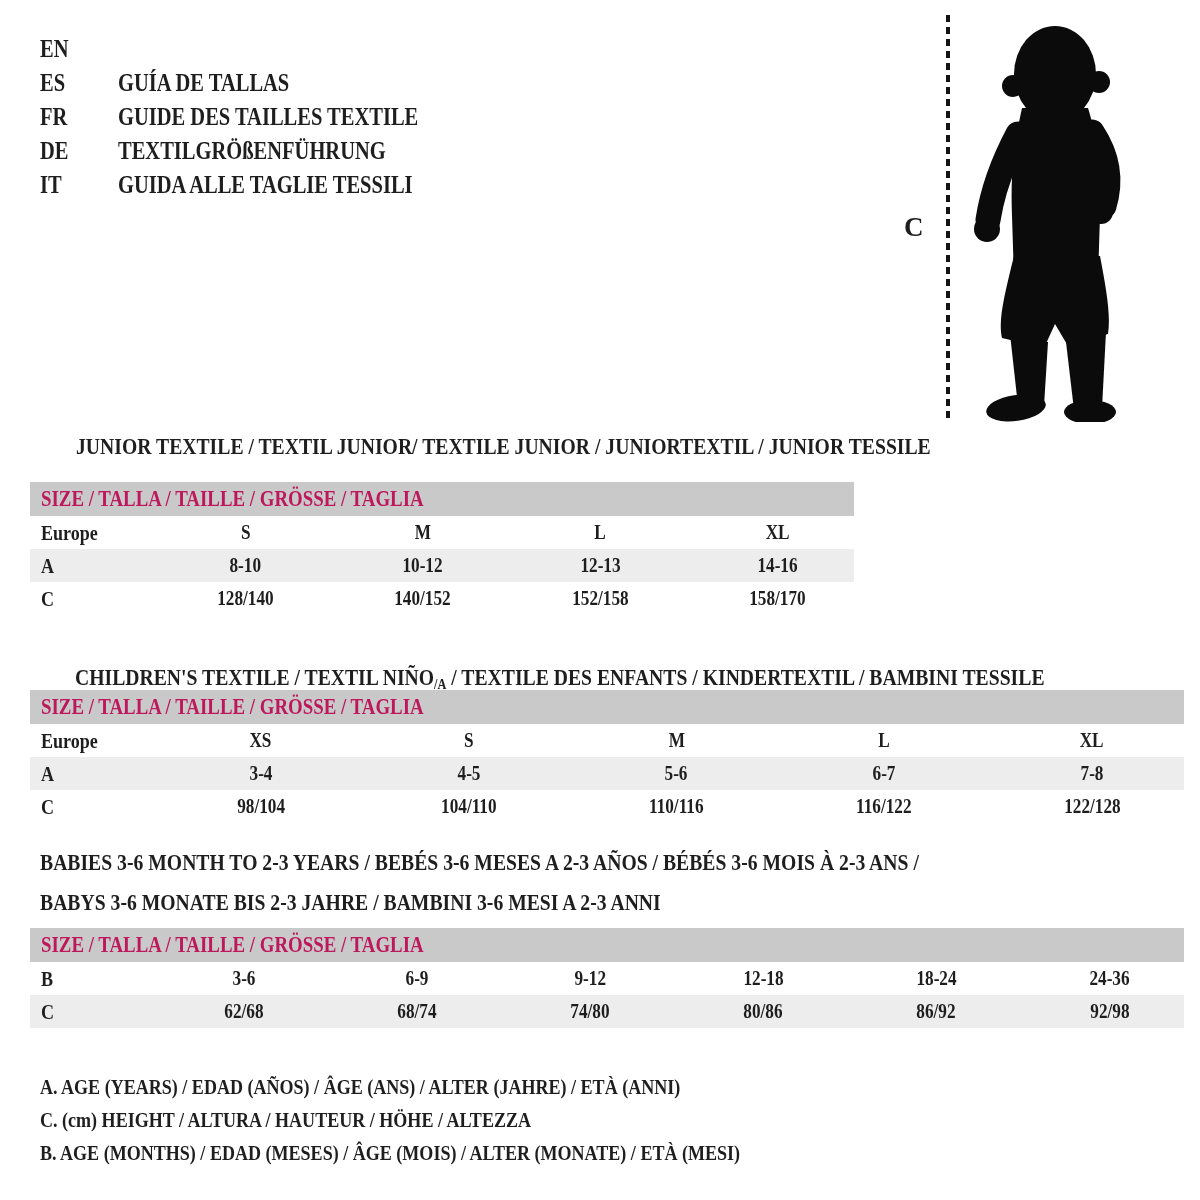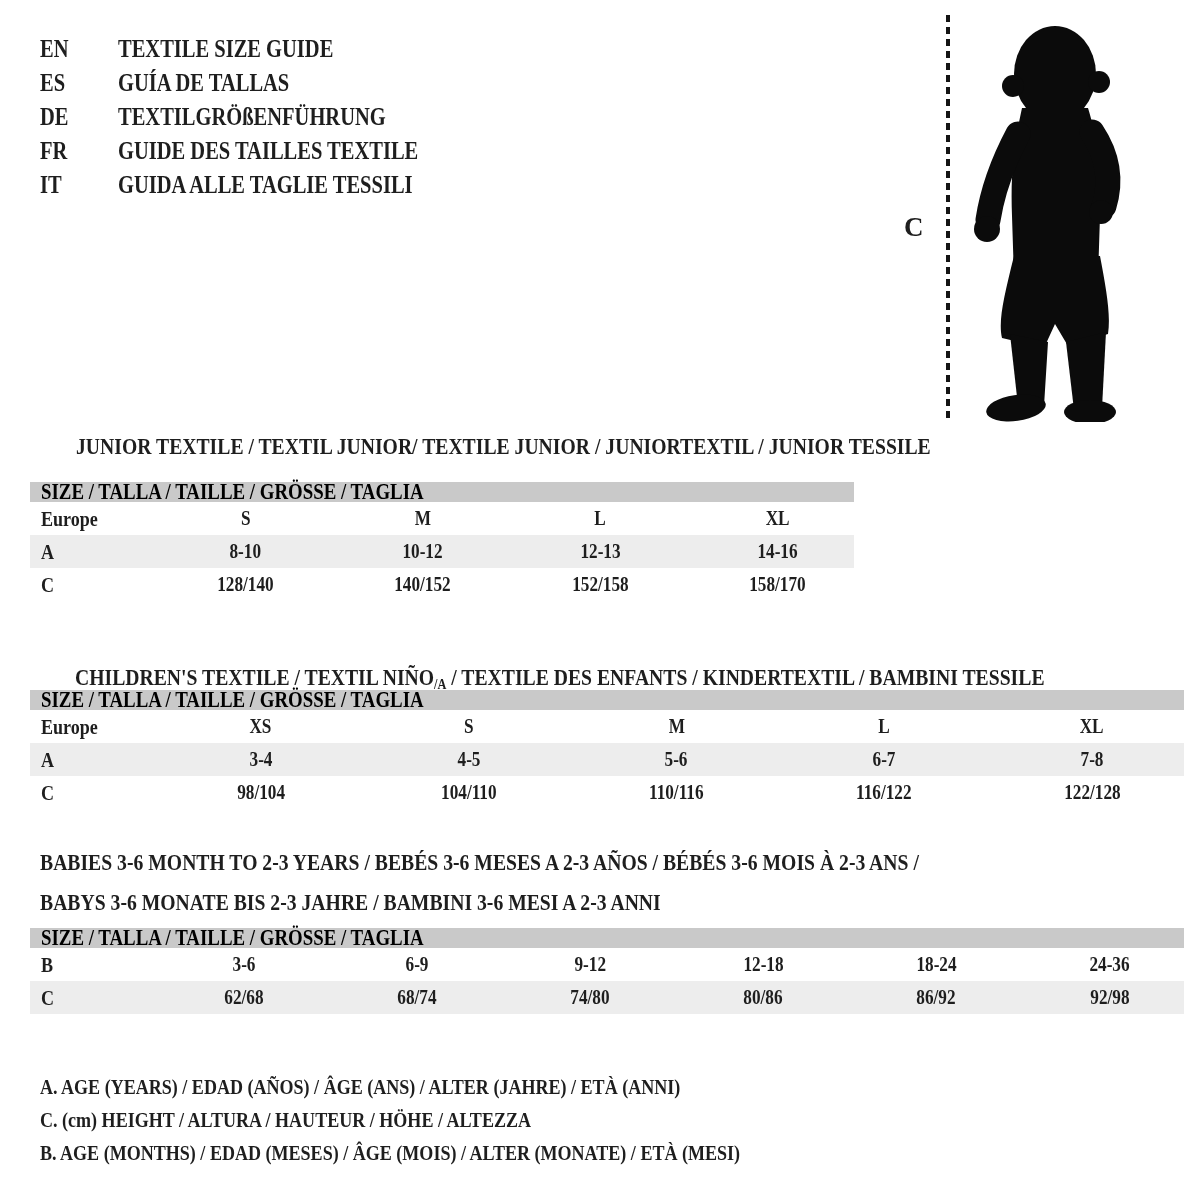--- a/index.html
+++ b/index.html
@@ -21,52 +21,51 @@
   .measure-label{position:absolute;left:904px;top:212px;font-size:27px;font-weight:bold;}
   .figure{position:absolute;left:958px;top:16px;width:195px;height:406px;}
 
   
   .section-title{position:absolute;left:40px;font-size:24px;font-weight:bold;white-space:nowrap;line-height:40px;}
   .sub{font-size:15px;vertical-align:-4px;font-weight:bold;}
 
   
   .sg-table{position:absolute;left:30px;}
   .w1{width:824px;} .w2{width:1154px;}
-  .thead{height:20px;background:#c9c9c9;display:flex;align-items:center;
-         padding-left:11px;font-size:23px;font-weight:bold;color:#000000;box-sizing:border-box;}
+  .thead{height:34px;background:#c9c9c9;display:flex;align-items:center;
+         padding-left:11px;font-size:23px;font-weight:bold;color:#be185d;box-sizing:border-box;}
   .trow{height:33px;display:flex;align-items:center;font-size:21px;gap:24px;}
   .trow.alt{background:#ededed;}
   .tlabel{width:115px;padding-left:11px;font-weight:bold;font-size:22px;box-sizing:border-box;}
   .tcell{flex:1;text-align:center;font-weight:bold;}
 
   
   .legend{position:absolute;left:40px;top:1070px;}
   .legend-line{height:33px;display:flex;align-items:center;font-size:22px;font-weight:bold;white-space:nowrap;}
 </style>
 </head>
 <body>
 
 <div class="page">
 
   <div class="lang">
     <div class="lang-row">
       <span class="lang-code"><span class="cn">EN</span></span>
-      <span class="lang-label"><span class="cn">TEXTILE SIZE GUIDE</span></span>
     </div>
     <div class="lang-row">
       <span class="lang-code"><span class="cn">ES</span></span>
       <span class="lang-label"><span class="cn">GUÍA DE TALLAS</span></span>
     </div>
     <div class="lang-row">
+      <span class="lang-code"><span class="cn">FR</span></span>
+      <span class="lang-label"><span class="cn">GUIDE DES TAILLES TEXTILE</span></span>
+    </div>
+    <div class="lang-row">
       <span class="lang-code"><span class="cn">DE</span></span>
       <span class="lang-label"><span class="cn">TEXTILGRÖßENFÜHRUNG</span></span>
-    </div>
-    <div class="lang-row">
-      <span class="lang-code"><span class="cn">FR</span></span>
-      <span class="lang-label"><span class="cn">GUIDE DES TAILLES TEXTILE</span></span>
     </div>
     <div class="lang-row">
       <span class="lang-code"><span class="cn">IT</span></span>
       <span class="lang-label"><span class="cn">GUIDA ALLE TAGLIE TESSILI</span></span>
     </div>
   </div>
 
   <div class="measure-line"></div>
   <div class="measure-label">C</div>
   <div class="figure">

